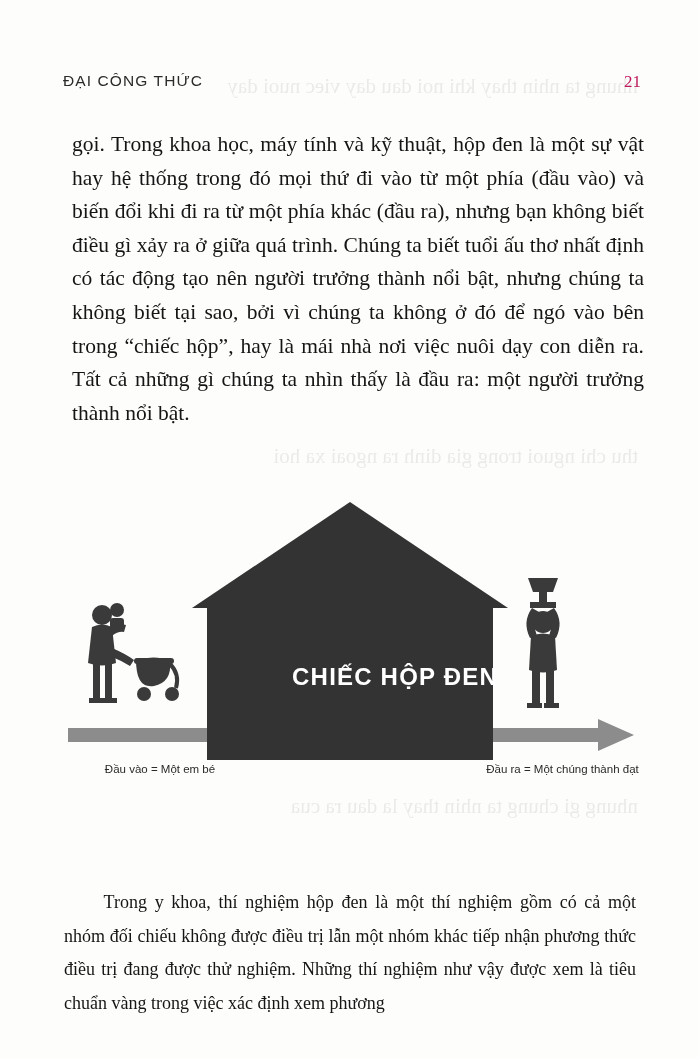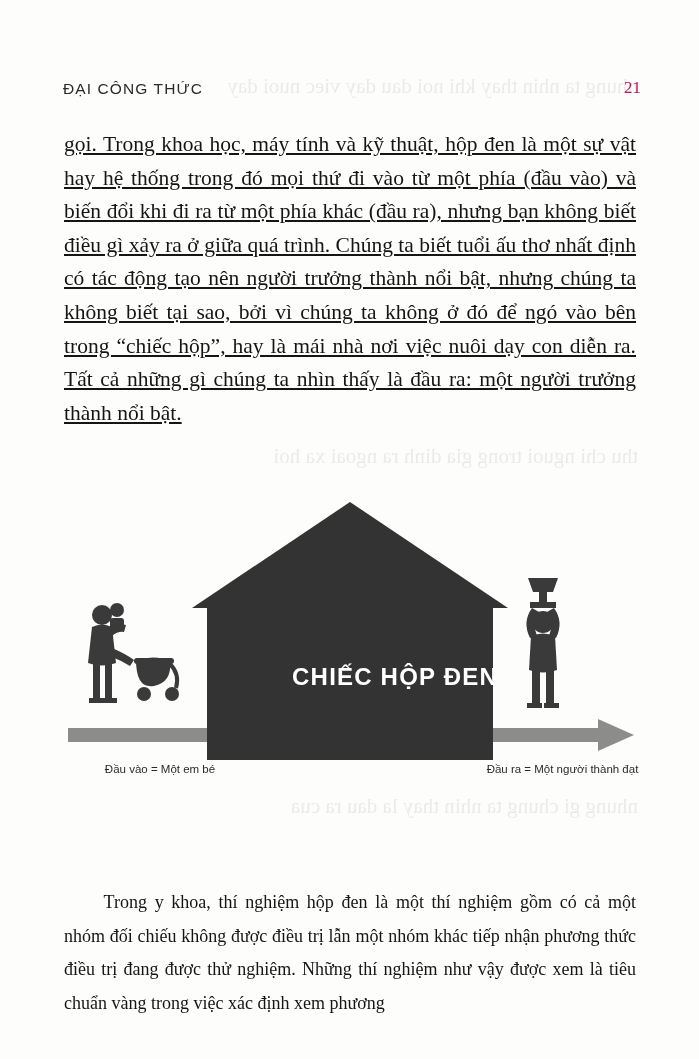--- a/index.html
+++ b/index.html
@@ -23,50 +23,49 @@
   }
 
   
   .header {
     position: absolute;
     top: 72px;
     left: 63px;
     right: 58px;
     height: 26px;
     display: flex;
-    align-items: flex-end;
+    align-items: flex-start;
     justify-content: space-between;
     gap: 20px;
   }
   .header-title {
     font-family: "Liberation Sans", sans-serif;
     font-size: 15.5px;
     letter-spacing: 1.1px;
     color: #2b2b2b;
     white-space: nowrap;
   }
   .header-page {
     font-family: "Liberation Serif", serif;
     font-size: 17px;
     color: #be185d;
   }
 
   
   .body-text {
     position: absolute;
     top: 128px;
-    left: 64px;
+    left: 72px;
     width: 572px;
     font-size: 21.5px;
     line-height: 33.6px;
     text-align: justify;
     text-justify: inter-word;
     color: #151515;
     hyphens: none;
-    text-decoration: underline;
   }
   .body-text p {
     margin: 0;
   }
   .indent {
     text-indent: 2.2em;
   }
 
   
   .figure {
@@ -225,19 +224,19 @@
         <rect x="472" y="187" width="8" height="36"></rect>
         <rect x="486" y="187" width="8" height="36"></rect>
         <rect x="467" y="221" width="15" height="5"></rect>
         <rect x="484" y="221" width="15" height="5"></rect>
       </g>
     </svg>
   </div>
 
   <div class="box-label">CHIẾC HỘP ĐEN</div>
   <div class="cap-in">Đầu vào = Một em bé</div>
-  <div class="cap-out">Đầu ra = Một người thành đạt</div>
+  <div class="cap-out">Đầu ra = Một chúng thành đạt</div>
 
   <div class="body-text-lower">
     <p class="indent">Trong y khoa, thí nghiệm hộp đen là một thí nghiệm gồm có cả một nhóm đối chiếu không được điều trị lẫn một nhóm khác tiếp nhận phương thức điều trị đang được thử nghiệm. Những thí nghiệm như vậy được xem là tiêu chuẩn vàng trong việc xác định xem phương</p>
   </div>
 
 </div>
 
 </body></html>

